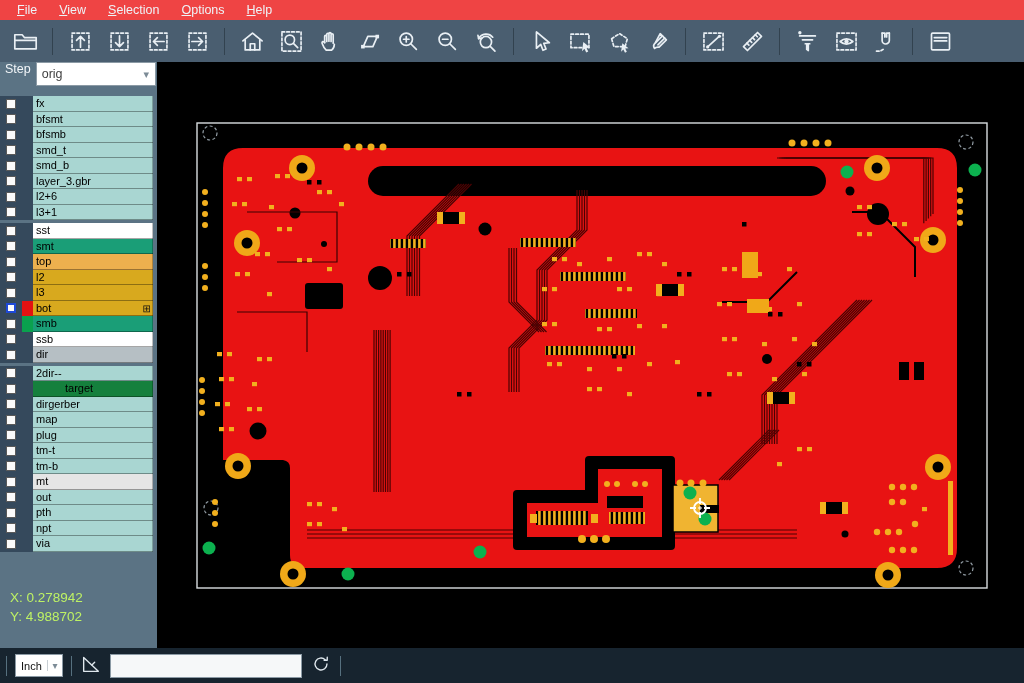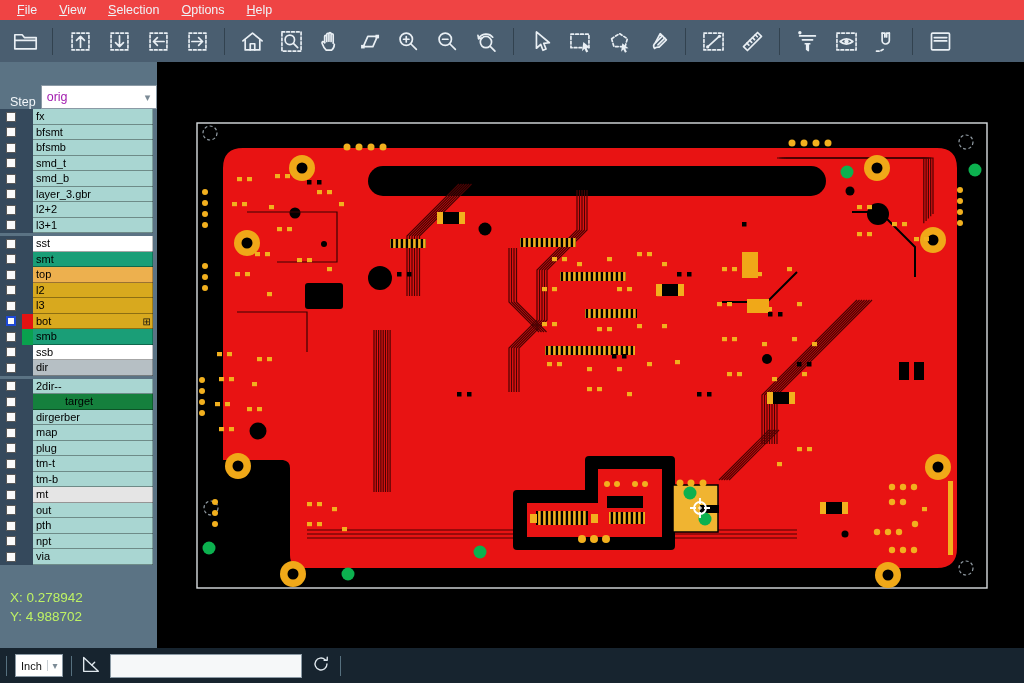--- a/index.html
+++ b/index.html
@@ -16,24 +16,24 @@
   .toolbar { height:42px; background:#4a5e70; display:flex; align-items:center; padding-left:8px; gap:5px; }
   .tbtn { width:34px; height:32px; display:flex; align-items:center; justify-content:center; border-radius:2px; }
   .tbtn svg { stroke:#e9eff4; fill:none; stroke-width:1.5; stroke-linecap:round; stroke-linejoin:round; }
   .tsep { width:1px; height:27px; background:#32424f; margin:0 5px; }
 
   
   .main { display:flex; height:586px; }
   .sidebar { position:relative; width:157px; background:#5b7384; flex:none; }
   .canvas { position:relative; flex:1; background:#000; overflow:hidden; }
 
-  .step-row { height:47px; display:flex; align-items:flex-end; padding-left:10px; }
+  .step-row { height:34px; display:flex; align-items:flex-start; padding-left:5px; }
   .step-label { color:#f2f6f9; font-size:12.5px; margin-right:5px; }
   .step-combo { width:120px; height:24px; background:#fff; border:1px solid #8b9aa5; display:flex; align-items:center; }
-  .step-value { flex:1; font-size:12.5px; color:#a21caf; padding-left:5px; }
+  .step-value { flex:1; font-size:12.5px; color:#404040; padding-left:5px; }
   .combo-arrow { width:17px; text-align:center; color:#7c8b96; font-size:11px; }
 
   .layer-groups { padding-left:0px; }
   .lgroup { width:153px; background:#35495c; margin-bottom:3px; padding:0; }
   .lrow { display:flex; height:15.5px; align-items:stretch; }
   .lcheckwrap { width:22px; display:flex; align-items:center; justify-content:center; flex:none; }
   .lcheck { width:10px; height:10px; background:#fbfbfb; border:1.5px solid #5a5a5a; }
   .lcheck.active { border:2px solid #1e49d8; }
   .lswatch { width:11px; flex:none; }
   .llabel { flex:1; font-size:11px; color:#000; line-height:15.5px; padding-left:3px;
@@ -267,21 +267,21 @@
                 <span class="lcheck"></span>
               </div>
               <div class="lswatch"></div>
               <div class="llabel" style="background: rgb(169, 214, 210);">layer_3.gbr</div>
             </div>
             <div class="lrow">
               <div class="lcheckwrap">
                 <span class="lcheck"></span>
               </div>
               <div class="lswatch"></div>
-              <div class="llabel" style="background: rgb(169, 214, 210);">l2+2</div>
+              <div class="llabel" style="background: rgb(169, 214, 210);">l2+6</div>
             </div>
             <div class="lrow">
               <div class="lcheckwrap">
                 <span class="lcheck"></span>
               </div>
               <div class="lswatch"></div>
               <div class="llabel" style="background: rgb(169, 214, 210);">l3+1</div>
             </div>
           </div>
           <div class="lgroup">

